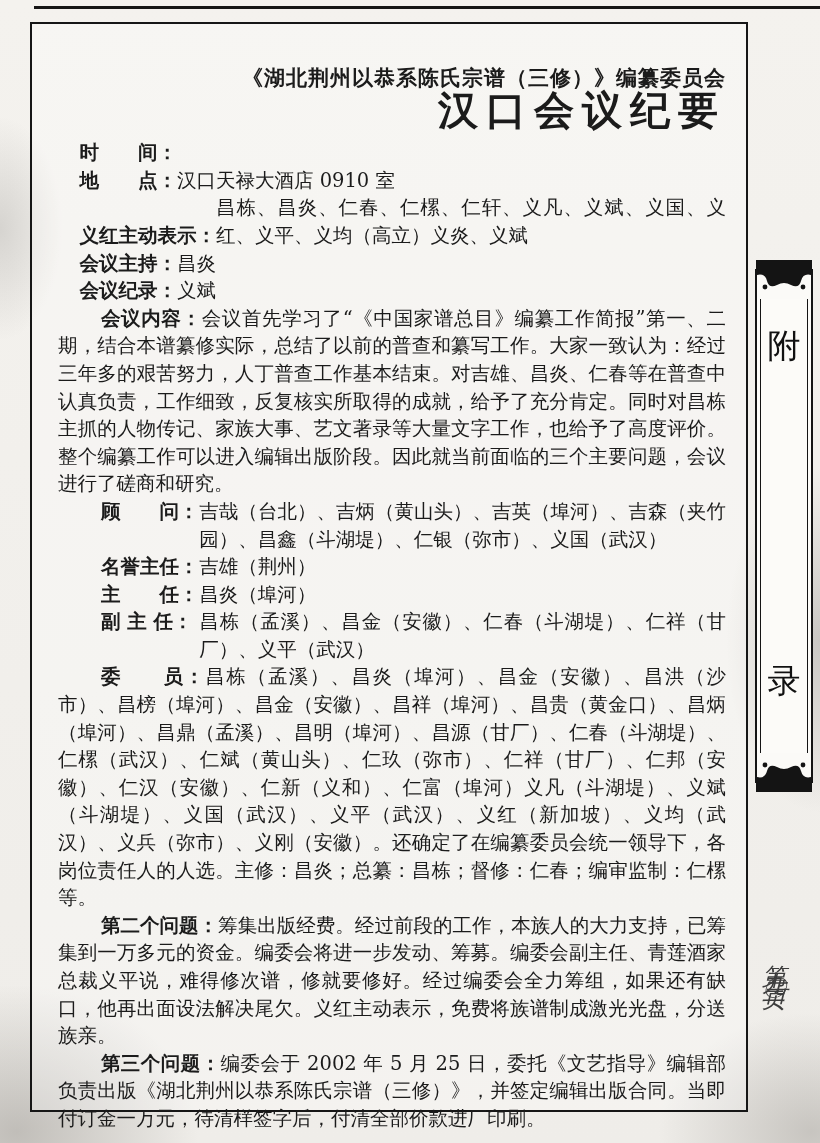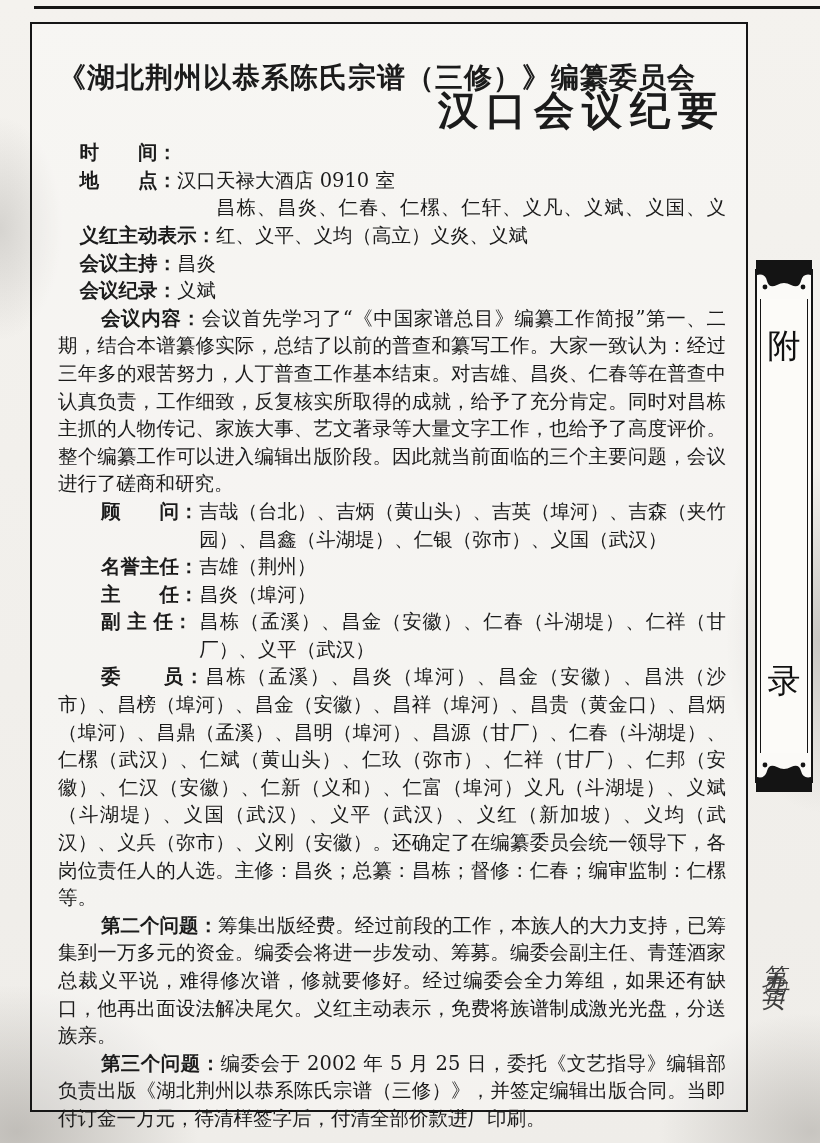--- a/index.html
+++ b/index.html
@@ -15,21 +15,21 @@
   }
   .topline { position:absolute; top:6px; left:34px; right:0; height:3px; background:#161616; }
   .frame {
     position:absolute; left:30px; top:22px; width:718px; height:1090px;
     border:2.5px solid #161616; background:rgba(255,255,255,.30); box-sizing:border-box;
   }
   .content {
     position:absolute; left:26px; right:20px; top:26px; bottom:14px;
     font-size:19.5px; line-height:27.6px; text-align:justify;
   }
-  .title  { font-size:28px; font-weight:bold; text-align:left; margin:14px 0 2px; letter-spacing:1px; }
+  .title  { font-size:21px; font-weight:bold; text-align:right; margin:14px 0 2px; letter-spacing:1px; }
   .subtitle { font-size:40px; font-weight:bold; text-align:right; margin:4px 0 16px; letter-spacing:8px; }
   .blabel { font-family:"DejaVu Sans", sans-serif; font-weight:bold; }
   .meta-row { display:flex; margin-left:1.1em;align-items:flex-end; }
   .meta-row .blabel { white-space:pre; flex:none; }
   .meta-val { flex:1; }
   .roster-row { display:flex; margin-left:2.2em;justify-content:center; }
   .roster-row .blabel { white-space:pre; flex:none; min-width:5.05em; }
   .roster-val { flex:1; }
   .para { margin:0; text-indent:2.2em; }
   

